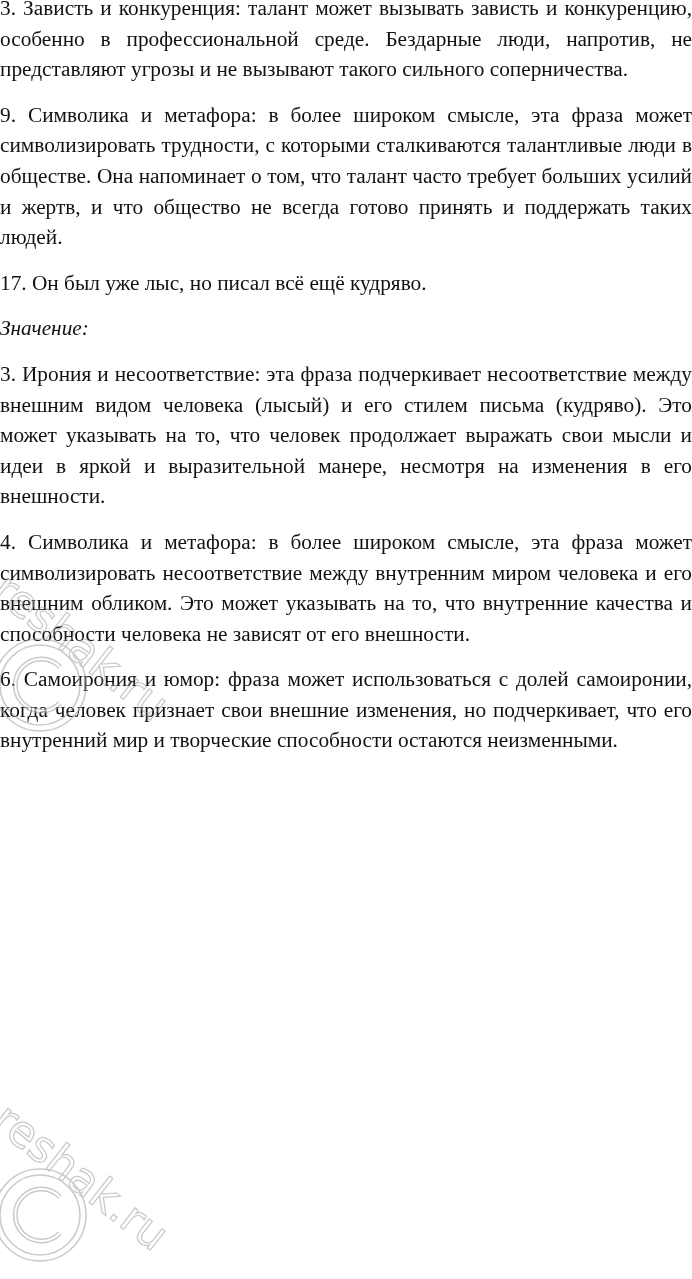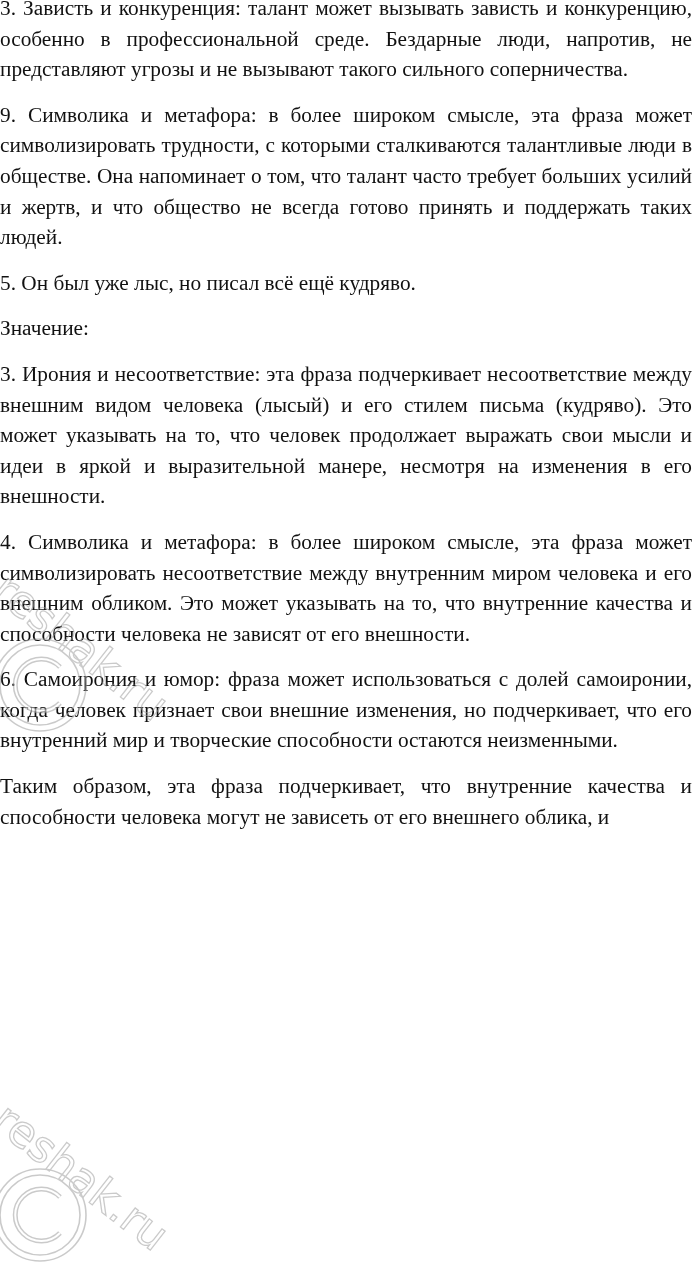--- a/index.html
+++ b/index.html
@@ -22,41 +22,41 @@
       font-size: 21.3px;
       line-height: 30.6px;
       color: #111111;
     }
     .page p {
       margin: 0 0 15px 0;
       text-align: justify;
       text-align-last: left;
     }
     .page p.italic {
+      font-style: italic;
     }
     .watermark {
       position: absolute;
       pointer-events: none;
       opacity: 0.55;
     }
     .wm1 { left: -20px; top: 565px; }
     .wm2 { left: -20px; top: 1095px; }
   </style>
 </head>
 <body>
 
 <div class="page">
   <p>3. Зависть и конкуренция: талант может вызывать зависть и конкуренцию, особенно в профессиональной среде. Бездарные люди, напротив, не представляют угрозы и не вызывают такого сильного соперничества.</p>
   <p>9. Символика и метафора: в более широком смысле, эта фраза может символизировать трудности, с которыми сталкиваются талантливые люди в обществе. Она напоминает о том, что талант часто требует больших усилий и жертв, и что общество не всегда готово принять и поддержать таких людей.</p>
-  <p>5. Он был уже лыс, но писал всё ещё кудряво.</p>
+  <p>17. Он был уже лыс, но писал всё ещё кудряво.</p>
   <p class="italic">Значение:</p>
   <p>3. Ирония и несоответствие: эта фраза подчеркивает несоответствие между внешним видом человека (лысый) и его стилем письма (кудряво). Это может указывать на то, что человек продолжает выражать свои мысли и идеи в яркой и выразительной манере, несмотря на изменения в его внешности.</p>
   <p>4. Символика и метафора: в более широком смысле, эта фраза может символизировать несоответствие между внутренним миром человека и его внешним обликом. Это может указывать на то, что внутренние качества и способности человека не зависят от его внешности.</p>
   <p>6. Самоирония и юмор: фраза может использоваться с долей самоиронии, когда человек признает свои внешние изменения, но подчеркивает, что его внутренний мир и творческие способности остаются неизменными.</p>
-  <p>Таким образом, эта фраза подчеркивает, что внутренние качества и способности человека могут не зависеть от его внешнего облика, и</p>
 </div>
 
 <div class="watermark wm1">
   <svg width="200" height="200" viewBox="0 0 200 200">
     <g fill="none" stroke="#a0a0a0" stroke-width="1.6">
       <circle cx="60" cy="120" r="46"></circle>
       <circle cx="60" cy="120" r="40"></circle>
       <path d="M80 102 A26 26 0 1 0 80 138" stroke-width="5"></path>
       <path d="M80 102 A26 26 0 1 0 80 138" stroke="#ffffff" stroke-width="2"></path>
     </g>

